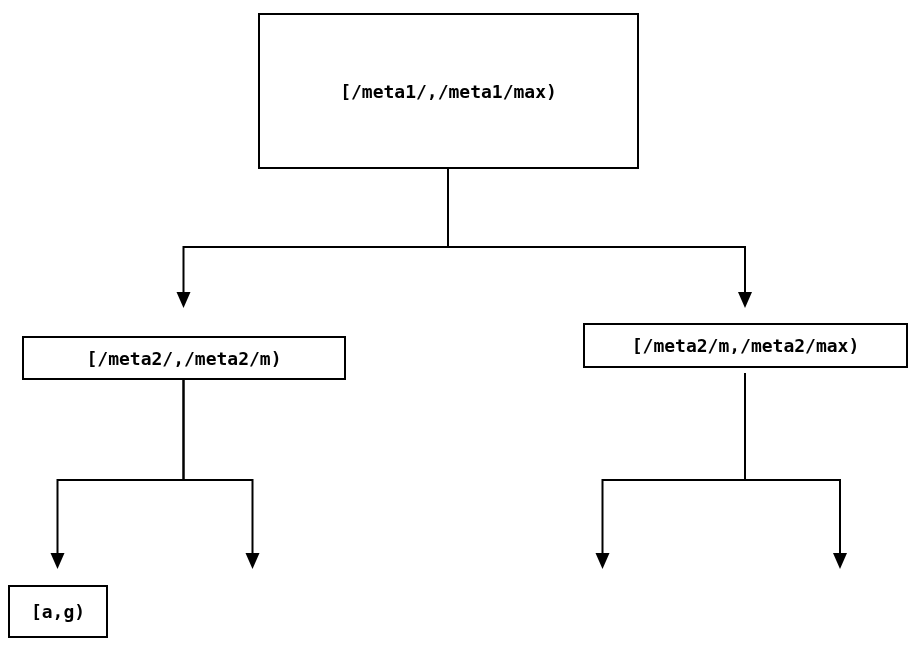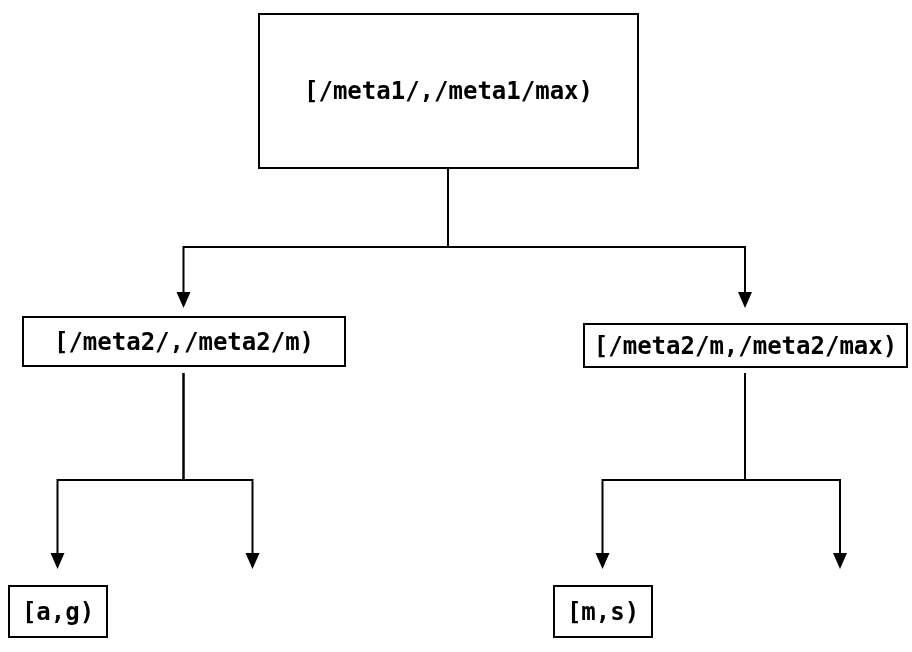--- a/index.html
+++ b/index.html
@@ -17,27 +17,27 @@
     width: 912px; height: 652px;
   }
   .node {
     position: absolute;
     box-sizing: border-box;
     border: 2px solid #000000;
     background: #ffffff;
     display: flex;
     align-items: center;
     justify-content: center;
-    font-size: 24px;
+    font-size: 18px;
     font-weight: 700;
     color: #000000;
     white-space: nowrap;
   }
   .n-root { left: 258px; top: 13px;  width: 381px; height: 156px; }
-  .n-l    { left: 22px;  top: 316px; width: 324px; height: 51px;  }
+  .n-l    { left: 22px;  top: 336px; width: 324px; height: 44px;  }
   .n-r    { left: 583px; top: 323px; width: 325px; height: 45px;  }
   .n-ag   { left: 8px;   top: 585px; width: 100px; height: 53px; text-align: center;  }
   .n-gm   { left: 203px; top: 585px; width: 100px; height: 53px;  }
   .n-ms   { left: 553px; top: 585px; width: 100px; height: 53px;  }
   .n-smax { left: 777px; top: 585px; width: 127px; height: 53px;  }
 </style>
 </head>
 <body>
 
 <div class="canvas">
@@ -89,18 +89,15 @@
 
   <div class="node n-r">
     <span>[/meta2/m,/meta2/max)</span>
   </div>
 
   <div class="node n-ag">
     <span>[a,g)</span>
   </div>
 
 
-  <div class="node n-ms">
-    <span>[m,s)</span>
-  </div>
 
 
 </div>
 
 </body></html>

